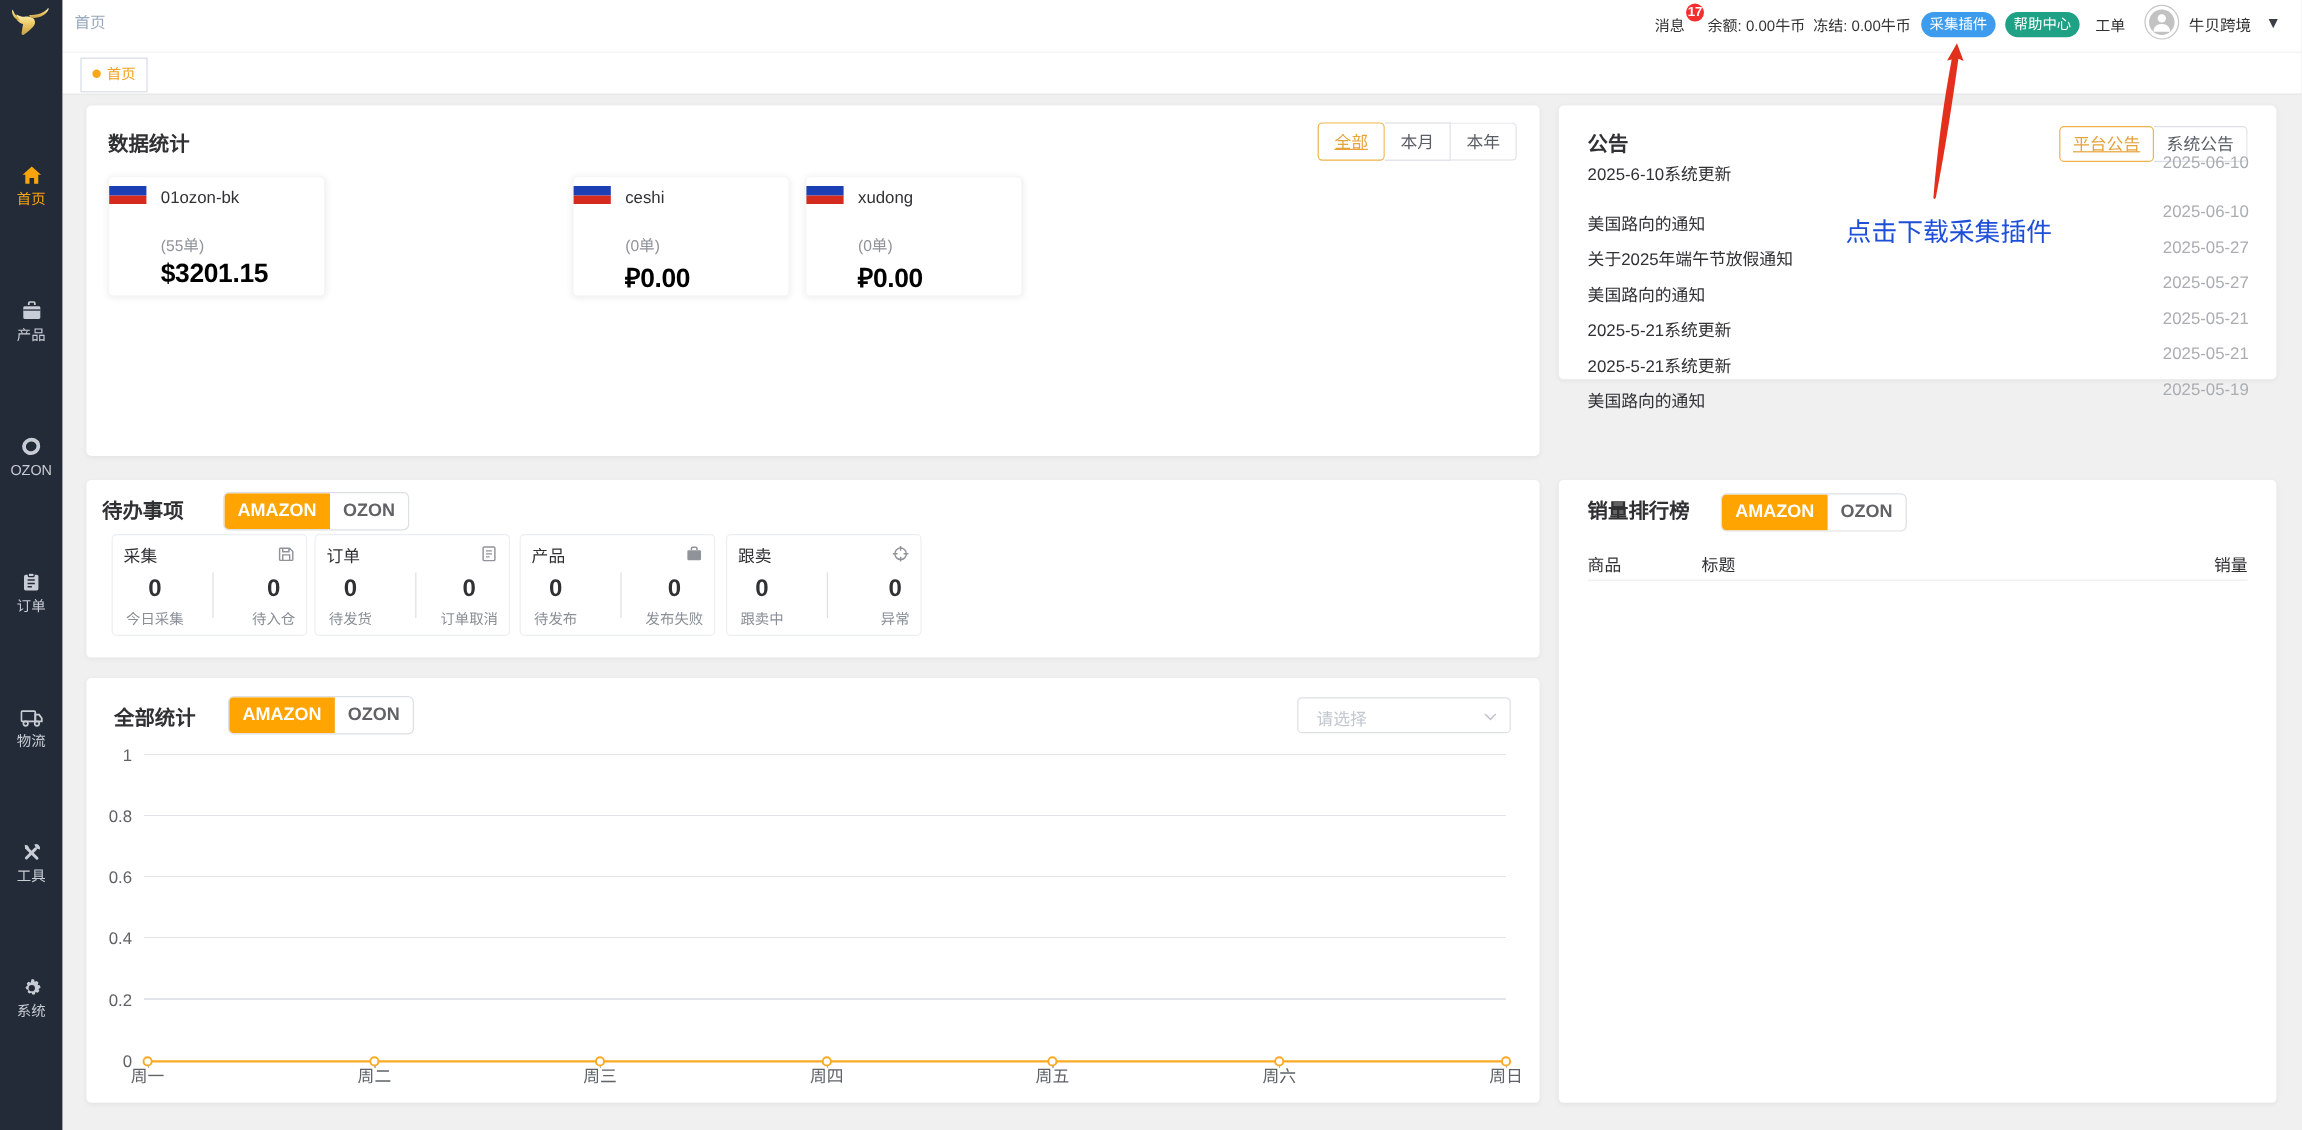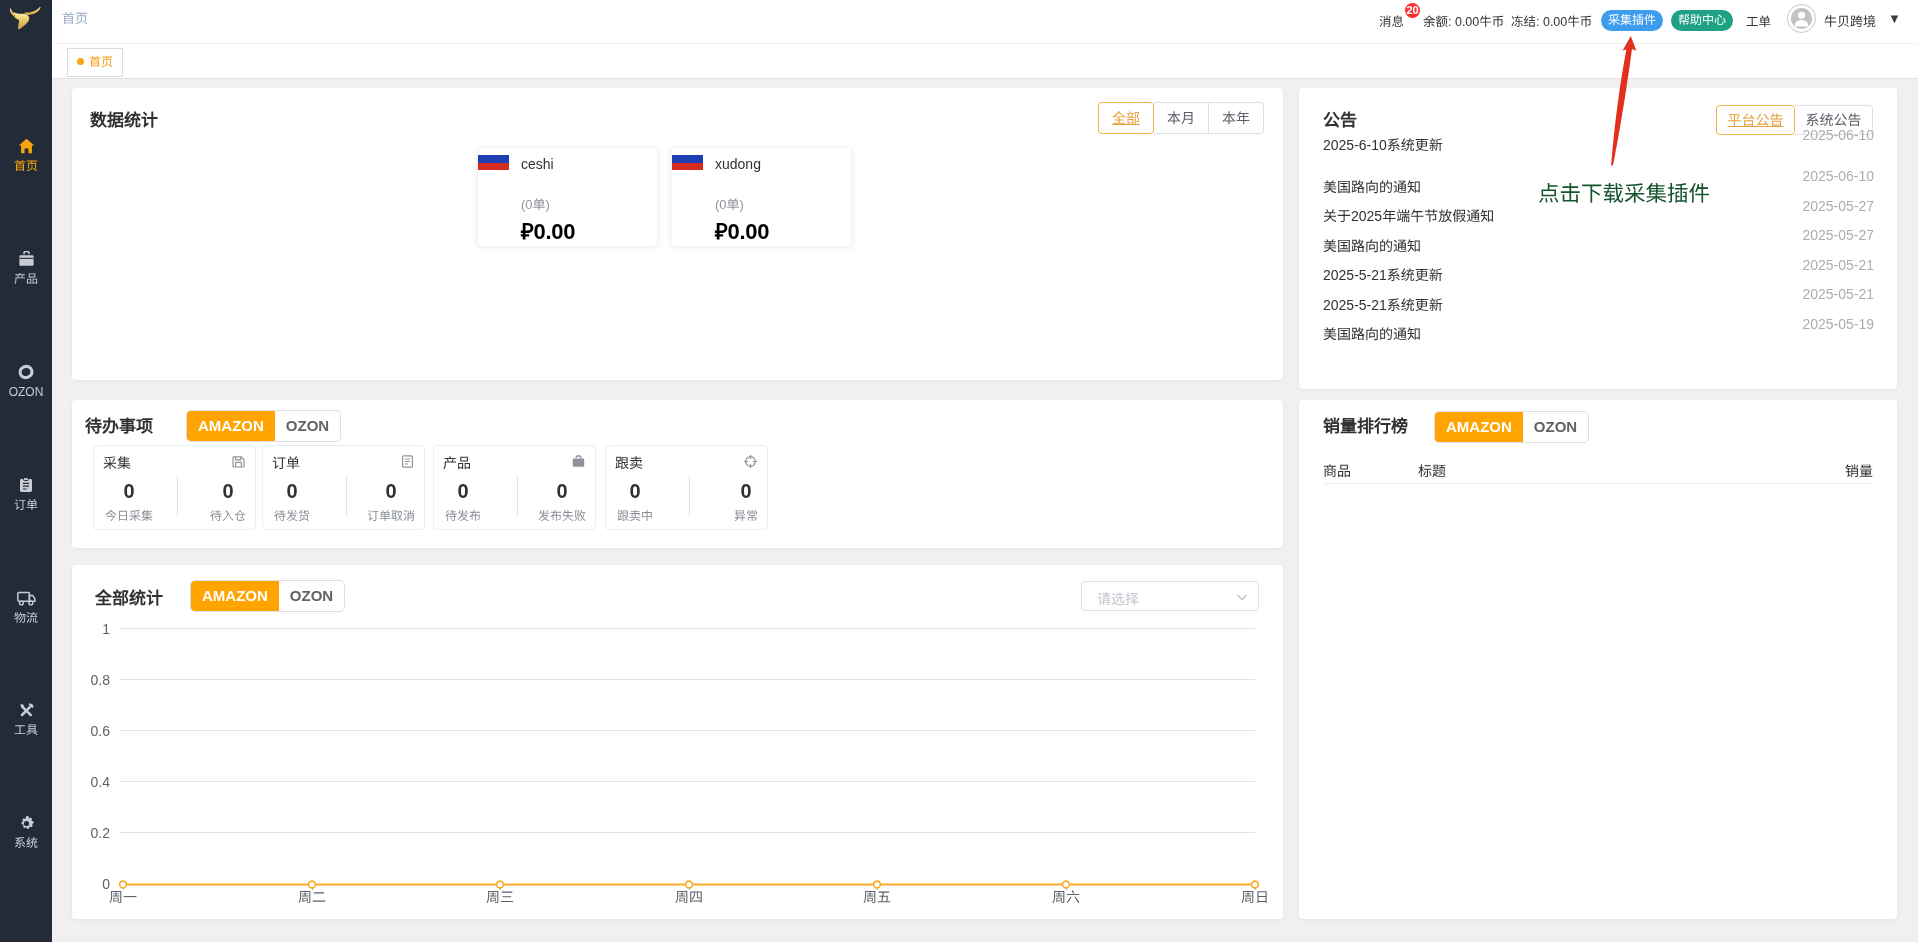--- a/index.html
+++ b/index.html
@@ -21,21 +21,21 @@
 #hright .pill{top:10px!important;height:21px;line-height:21px;border-radius:11px;color:#fff;font-size:12px;padding:0 7px;}
 #hright #badge{top:2.5px;background:#f52f2f;color:#fff;font-size:11px;height:15px;min-width:15px;line-height:15px;border-radius:8px;padding:0 1px;text-align:center;font-weight:bold;}
 #hright .avatar{top:3.5px!important;width:29px;height:29px;border-radius:50%;border:1px solid #c6c6c6;background:#fff;display:flex;align-items:center;justify-content:center;box-sizing:border-box;}
 
 #tabs{position:absolute;left:52px;top:44px;right:0;height:35px;background:#fff;border-bottom:1px solid #e3e3e3;z-index:19;}
 #tab1{position:absolute;left:15px;top:4px;width:56px;height:29px;border:1px solid #d8dce5;background:#fff;font-size:12px;color:#f3a21c;line-height:27px;text-align:center;}
 #tab1 .dot{display:inline-block;width:7px;height:7px;border-radius:50%;background:#f7a718;margin-right:5px;vertical-align:middle;position:relative;top:-1px;}
 
 .card{position:absolute;background:#fff;border-radius:4px;box-shadow:0 1px 4px rgba(0,0,0,0.05);}
 #cardA{left:72px;top:88px;width:1211px;height:292px;}
-#cardB{left:1299px;top:88px;width:598px;height:301px;}
+#cardB{left:1299px;top:88px;width:598px;height:228px;}
 #cardB .seg span{height:30px;line-height:28px;}
 #cardC{left:72px;top:400px;width:1211px;height:148px;}
 #cardD{left:1299px;top:400px;width:598px;height:519px;}
 #cardE{left:72px;top:565px;width:1211px;height:354px;}
 .ctitle{position:absolute;font-size:17px;font-weight:bold;color:#303133;}
 
 .seg{position:absolute;display:flex;}
 .seg span{display:block;height:32px;line-height:30px;border:1px solid #dcdfe6;background:#fff;color:#5a5e66;font-size:14px;text-align:center;border-left-width:0;}
 .seg span:first-child{border-left-width:1px;border-radius:4px 0 0 4px;text-decoration:underline;}
 .seg span:last-child{border-radius:0 4px 4px 0;}
@@ -63,21 +63,21 @@
 .arow{position:absolute;left:24px;right:23px;height:30px;}
 .arow .t{position:absolute;left:0;top:0;font-size:14px;color:#303133;}
 .arow .d{position:absolute;right:0;top:-7.5px;font-size:14px;color:#aaadb2;}
 
 #dthead{position:absolute;left:24px;right:24px;top:60px;height:24px;border-bottom:1px solid #ebeef5;font-size:14px;color:#303133;}
 
 #sel{position:absolute;left:1009px;top:16px;width:178px;height:30px;border:1px solid #dcdfe6;border-radius:4px;background:#fff;}
 #sel span{position:absolute;left:15px;top:6px;font-size:14px;color:#c3c7cf;}
 
 #anno{position:absolute;left:0;top:0;width:1918px;height:942px;pointer-events:none;z-index:40;}
-#annotext{position:absolute;left:1538px;top:176px;font-size:21.5px;color:#14532d;z-index:41;}
+#annotext{position:absolute;left:1538px;top:176px;font-size:21.5px;color:#1d4ed8;z-index:41;}
 </style>
 </head>
 <body>
 <div id="app">
 
   <div id="side">
     <svg id="logo" style="position:absolute;left:7px;top:3px" width="38" height="28" viewBox="0 0 38 28">
       <defs>
           <linearGradient id="gold" x1="0" y1="0" x2="0" y2="1">
         <stop offset="0" stop-color="#fdf3b0"></stop>
@@ -157,21 +157,21 @@
           </svg>
         </span>
         <span class="tx">系统</span>
       </div>
   </div>
 
   <div id="hdr">
     <span id="crumb">首页</span>
     <div id="hright">
       <span style="left:1327px">消息</span>
-      <span id="badge" style="left:1353px">20</span>
+      <span id="badge" style="left:1353px">17</span>
       <span style="left:1371px">余额: 0.00牛币</span>
       <span style="left:1459px">冻结: 0.00牛币</span>
       <span class="pill" style="background:#3d9ced;left:1549px">采集插件</span>
       <span class="pill" style="background:#1ea185;left:1619px">帮助中心</span>
       <span style="left:1694px">工单</span>
       <span class="avatar" style="left:1735px">
           <svg width="27" height="27" viewBox="0 0 27 27">
             <defs>
               <clipPath id="avc2">
                 <circle cx="13.5" cy="13.5" r="10.6"></circle>
@@ -192,20 +192,30 @@
   <div id="tabs">
       <div id="tab1"><span class="dot"></span>首页</div>
     </div>
 
   <div class="card" id="cardA">
     <div class="ctitle" style="left:18px;top:18px">数据统计</div>
     <div class="seg" style="right:19px;top:14px">
       <span class="on" style="width:56px">全部</span>
       <span style="width:55px">本月</span>
       <span style="width:55px">本年</span>
+    </div>
+    <div class="scard" style="left:18px">
+      <span class="flag">
+          <i style="background:#fff;border-radius:4px 0 0 0"></i>
+          <i style="background:#1d3fb4"></i>
+          <i style="background:#d52b1e"></i>
+        </span>
+      <span class="nm">01ozon-bk</span>
+      <span class="ord">(55单)</span>
+      <span class="amt">$3201.15</span>
     </div>
     <div class="scard" style="left:405px">
       <span class="flag">
           <i style="background:#fff;border-radius:4px 0 0 0"></i>
           <i style="background:#1d3fb4"></i>
           <i style="background:#d52b1e"></i>
         </span>
       <span class="nm">ceshi</span>
       <span class="ord">(0单)</span>
       <span class="amt">₽0.00</span>

